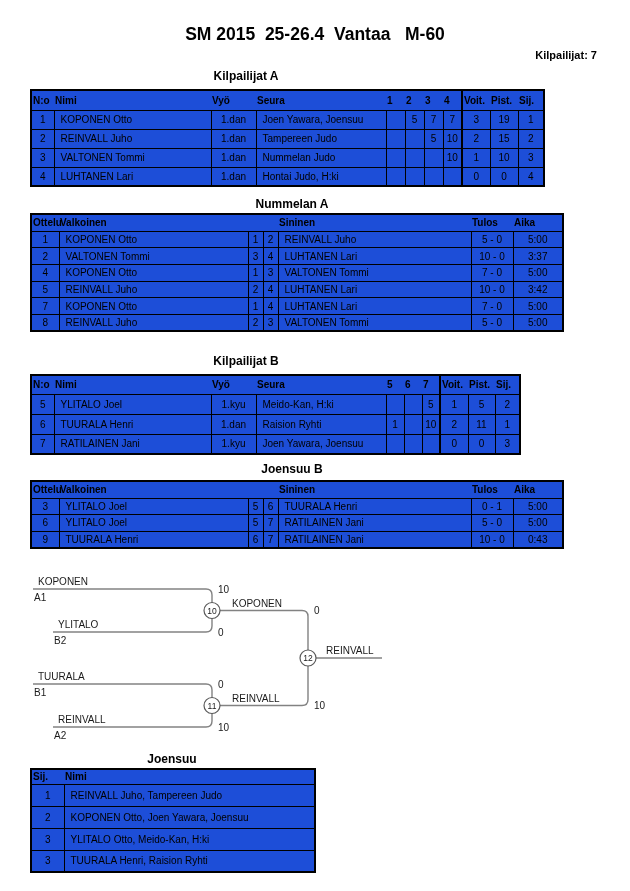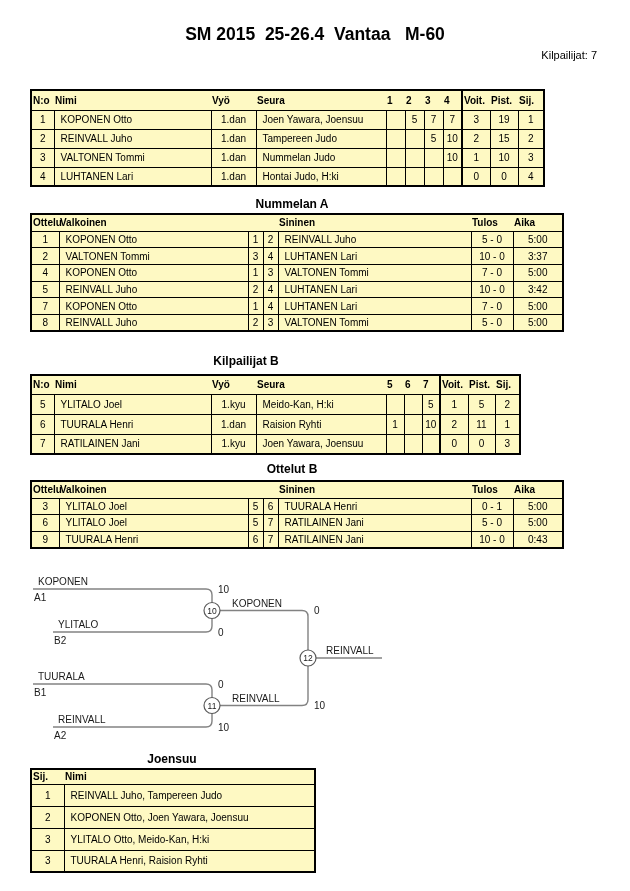--- a/index.html
+++ b/index.html
@@ -1,27 +1,27 @@
 <!DOCTYPE html>
 <html><head>
 <meta charset="utf-8">
 <style>
   html,body{margin:0;padding:0;background:#fff;}
   .page{position:relative;width:630px;height:891px;background:#fff;color:#000;
         font-family:"Liberation Sans","DejaVu Sans",sans-serif;overflow:hidden;}
   .doc-title{position:absolute;left:60px;top:24px;width:510px;text-align:center;
         font-size:17.5px;font-weight:bold;white-space:pre;}
-  .comp-count{position:absolute;right:33px;top:49px;font-size:11px;font-weight:normal;}
+  .comp-count{position:absolute;right:33px;top:49px;font-size:11px;font-weight:bold;}
   .sec-title{position:absolute;font-size:12px;font-weight:bold;text-align:center;width:200px;}
   #t-ka-title{left:146px;top:69px;}
   #t-oa-title{left:192px;top:197px;}
   #t-kb-title{left:146px;top:354px;}
   #t-ob-title{left:192px;top:462px;}
   #t-res-title{left:72px;top:752px;}
-  table{position:absolute;border-collapse:collapse;table-layout:fixed;background:#fef9c3;
+  table{position:absolute;border-collapse:collapse;table-layout:fixed;background:#1d4ed8;
         font-size:10px;color:#000;}
   table{border:2px solid #000;}
   td{border:1px solid #000;text-align:center;padding:0 1px;overflow:hidden;white-space:nowrap;}
   th{border:none;border-bottom:1px solid #000;text-align:left;font-weight:bold;
      padding:0 1px;white-space:nowrap;overflow:visible;}
   .al{text-align:left;padding-left:6px;margin-left:26px;}
   .hl{text-align:left;padding-left:1px;}
   .bl2{border-left:2px solid #000;}
   #t-ka{left:30px;top:89px;width:513px;}
   #t-ka tr{height:19px;} #t-ka tr.hdr{height:20px;}
@@ -41,20 +41,21 @@
   #bracket text.mnum{font-size:8.5px;text-anchor:middle;}
 </style>
 </head>
 <body>
 
 <div class="page">
 
   <div class="doc-title">SM 2015  25-26.4  Vantaa   M-60</div>
   <div class="comp-count">Kilpailijat: 7</div>
 
+  <div class="sec-title" id="t-ka-title">Kilpailijat A</div>
 
   <table id="t-ka">
     <colgroup>
         <col style="width:23px">
         <col style="width:157px">
         <col style="width:45px">
         <col style="width:130px">
         <col style="width:19px">
         <col style="width:19px">
         <col style="width:19px">
@@ -271,21 +272,21 @@
       <td></td>
       <td></td>
       <td></td>
       <td class="bl2">0</td>
       <td>0</td>
       <td>3</td>
     </tr>
   </tbody>
     </table>
 
-  <div class="sec-title" id="t-ob-title">Ottelut B</div>
+  <div class="sec-title" id="t-ob-title">Joensuu B</div>
 
   <table id="t-ob">
     <colgroup>
         <col style="width:28px">
         <col style="width:189px">
         <col style="width:15px">
         <col style="width:15px">
         <col style="width:193px">
         <col style="width:42px">
         <col style="width:50px">

